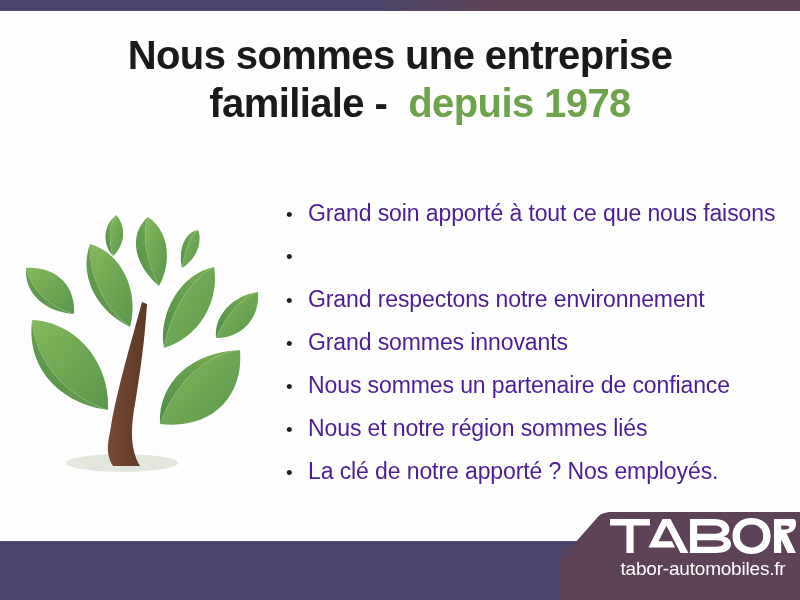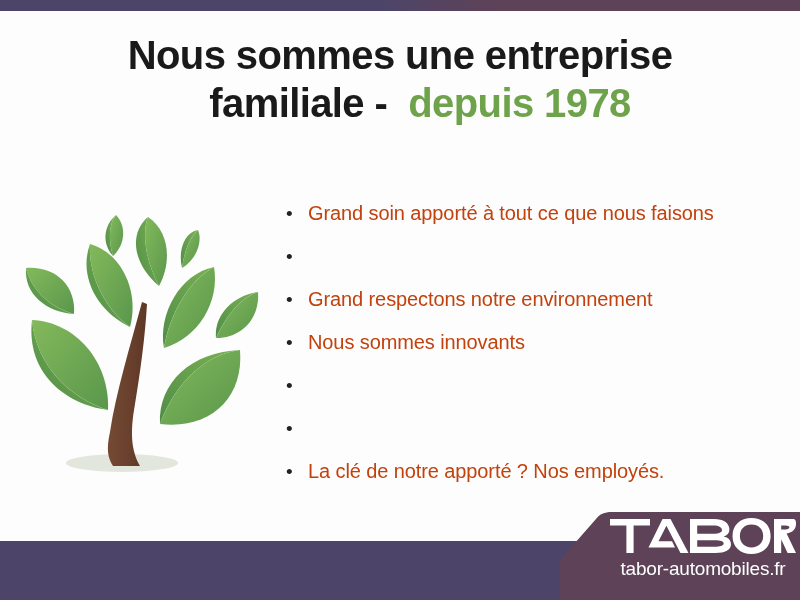--- a/index.html
+++ b/index.html
@@ -84,22 +84,22 @@
     line-height: 43px;
   }
   .bullet-dot {
     width: 22px;
     flex: 0 0 22px;
     font-size: 19px;
     color: #222222;
     line-height: 43px;
   }
   .bullet-text {
-    font-size: 20px;
-    color: #c2410c;
+    font-size: 23px;
+    color: #4c1d95;
     white-space: nowrap;
     line-height: 43px;
     letter-spacing: -0.1px;
   }
 
   
   .bottom-bar {
     position: absolute;
     left: 0;
     top: 541px;
@@ -226,27 +226,29 @@
     </div>
     <div class="bullet-row">
       <span class="bullet-dot">•</span>
     </div>
     <div class="bullet-row">
       <span class="bullet-dot">•</span>
       <span class="bullet-text">Grand respectons notre environnement</span>
     </div>
     <div class="bullet-row">
       <span class="bullet-dot">•</span>
-      <span class="bullet-text">Nous sommes innovants</span>
-    </div>
-    <div class="bullet-row">
-      <span class="bullet-dot">•</span>
-    </div>
-    <div class="bullet-row">
-      <span class="bullet-dot">•</span>
+      <span class="bullet-text">Grand sommes innovants</span>
+    </div>
+    <div class="bullet-row">
+      <span class="bullet-dot">•</span>
+      <span class="bullet-text">Nous sommes un partenaire de confiance</span>
+    </div>
+    <div class="bullet-row">
+      <span class="bullet-dot">•</span>
+      <span class="bullet-text">Nous et notre région sommes liés</span>
     </div>
     <div class="bullet-row">
       <span class="bullet-dot">•</span>
       <span class="bullet-text">La clé de notre apporté ? Nos employés.</span>
     </div>
   </div>
 
   <div class="bottom-bar"></div>
 
   <div class="logo-panel">

